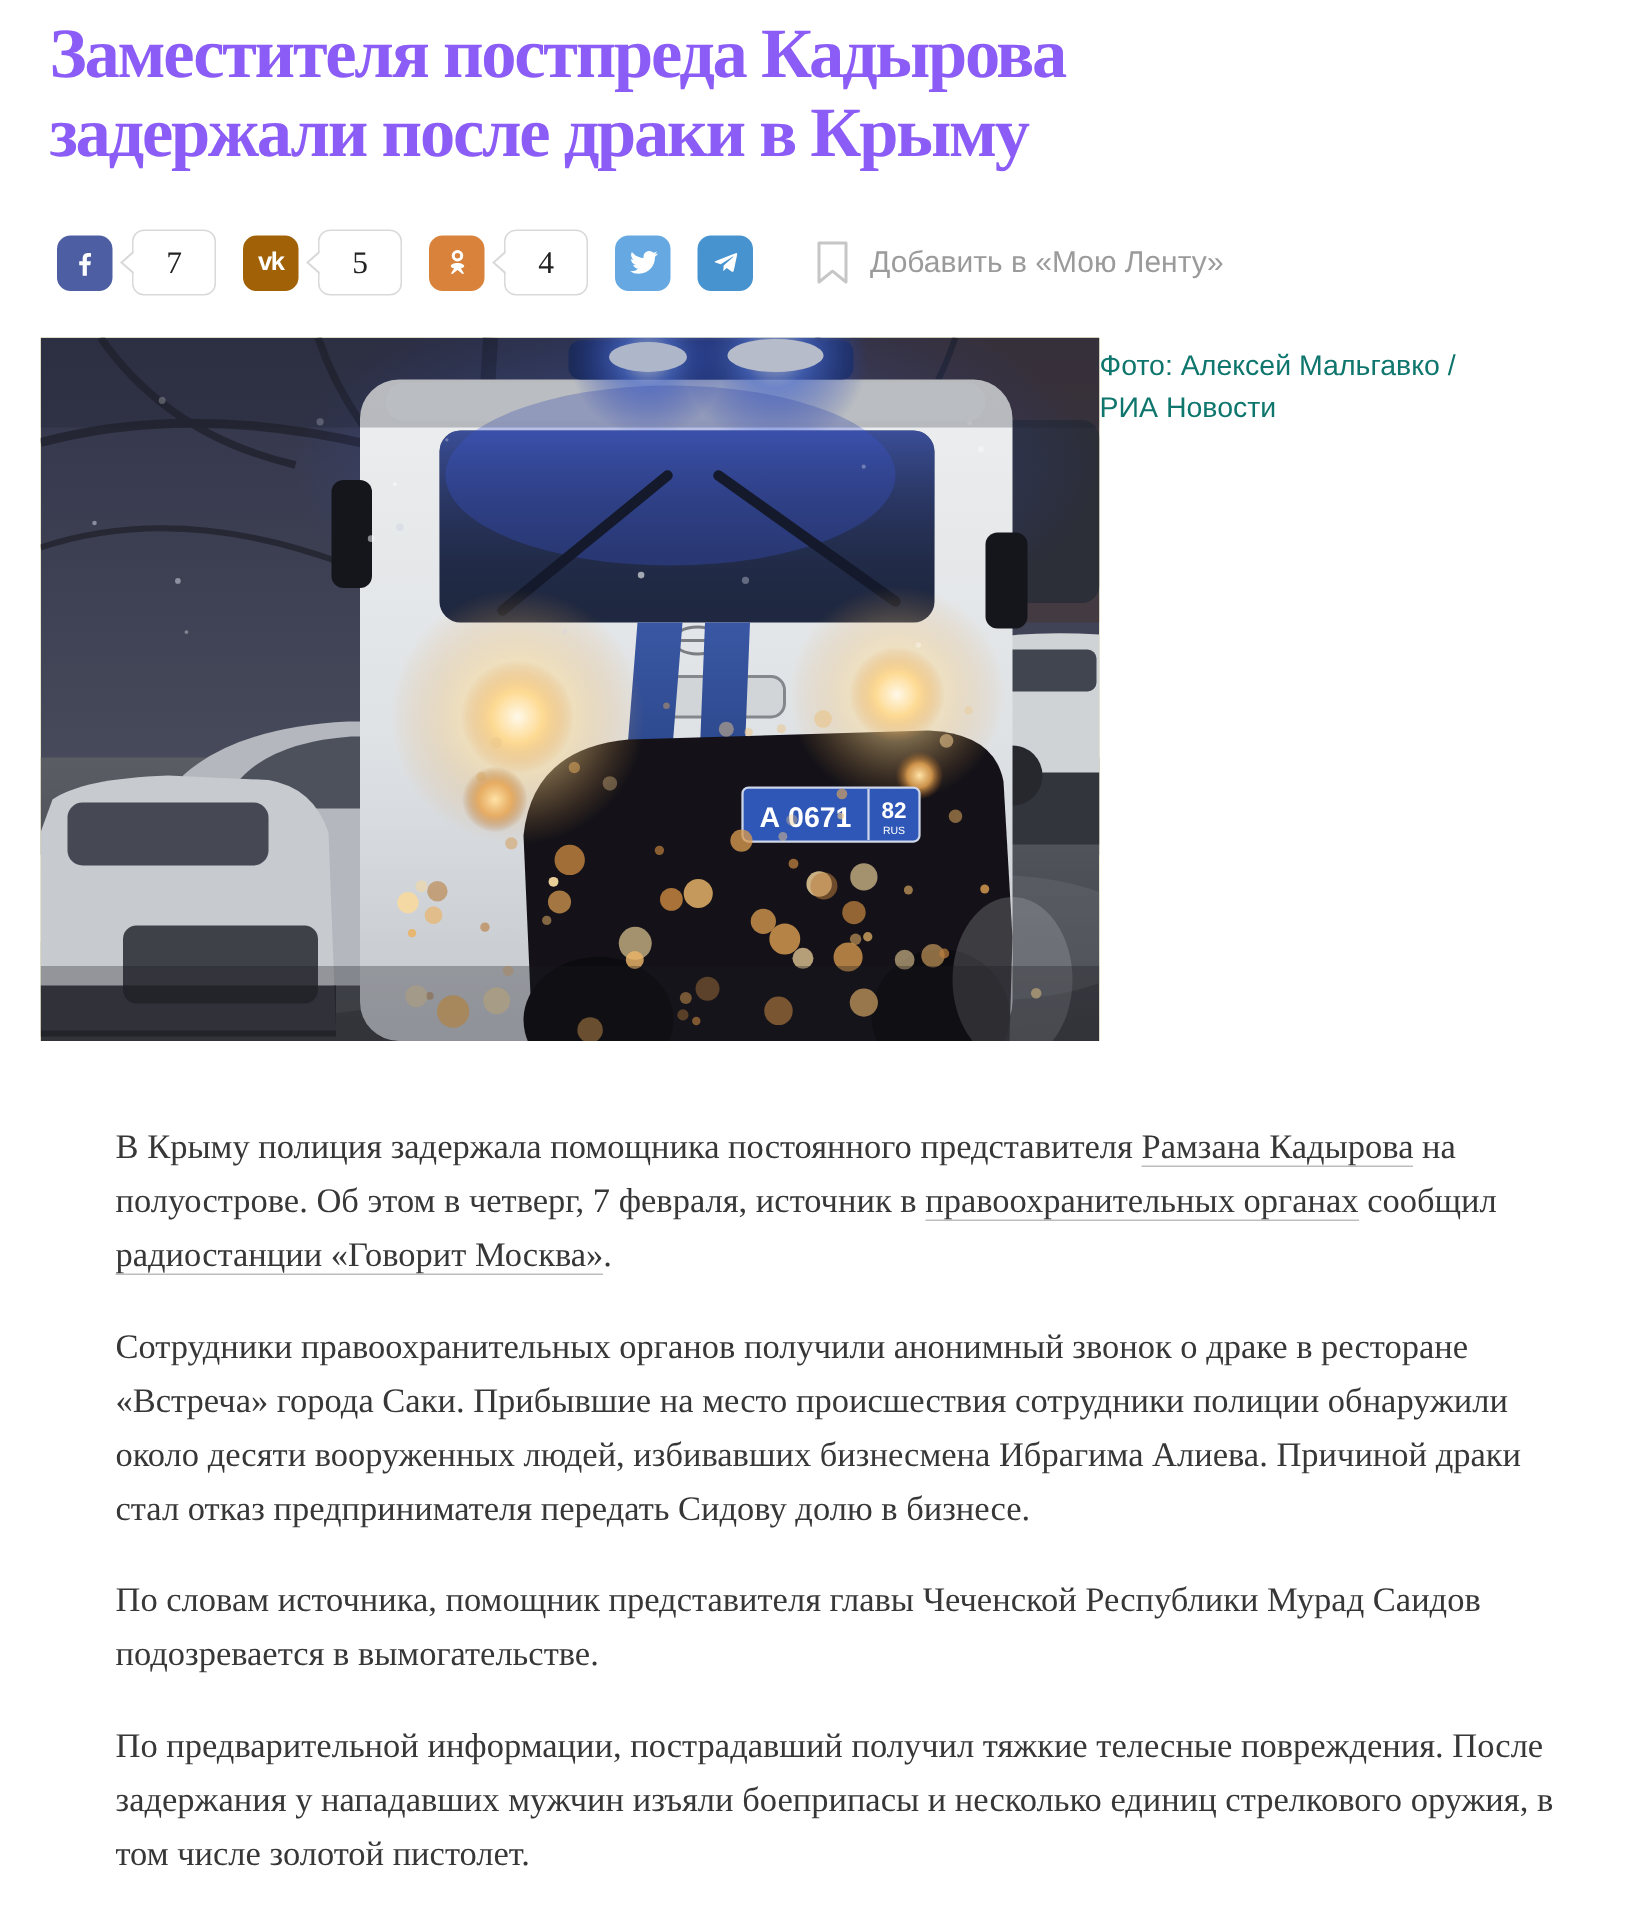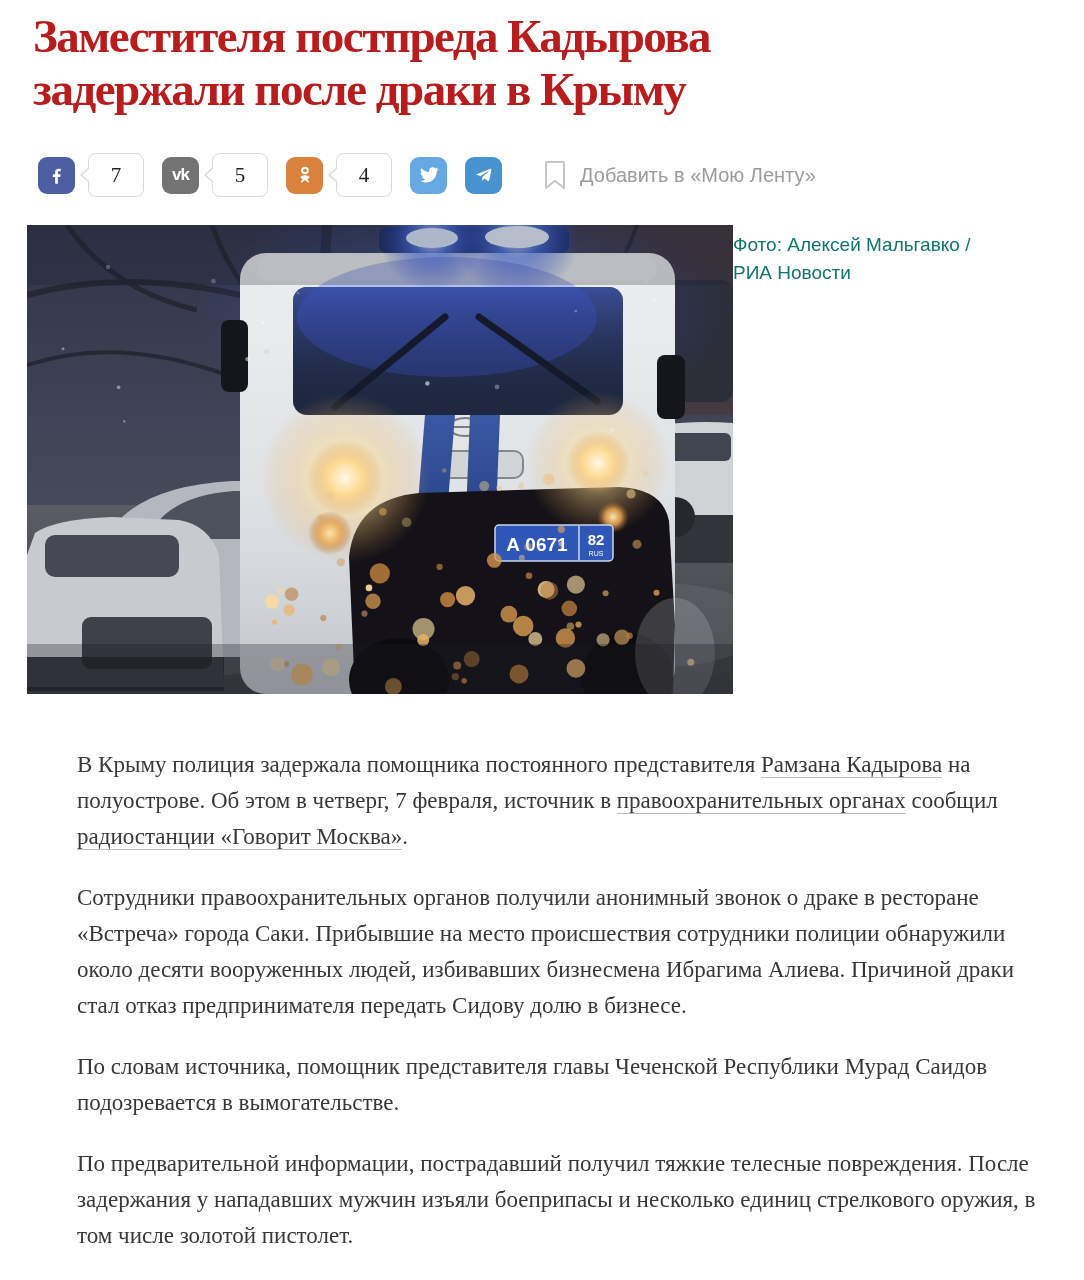--- a/index.html
+++ b/index.html
@@ -13,21 +13,21 @@
 
   
   h1.headline {
     margin:10px 0 0;
     max-width:830px;
     font-family:"Liberation Serif", serif;
     font-weight:700;
     font-size:47px;
     line-height:53px;
     letter-spacing:-1.5px;
-    color:#b91c1c;
+    color:#8b5cf6;
   }
 
   
   .share-row {
     margin-top:36px;
     height:46px;
     display:flex;
     align-items:center;
   }
   .sbtn {
@@ -121,21 +121,21 @@
       <span>
         <svg width="21" height="21" viewBox="0 0 24 24">
             <path fill="#fff" d="M13.6 21.5v-7.9h2.65l.4-3.07h-3.05V8.57c0-.89.25-1.5 1.53-1.5h1.63V4.33c-.28-.04-1.25-.12-2.38-.12-2.35 0-3.96 1.43-3.96 4.07v2.25H7.77v3.07h2.65v7.9z"></path>
           </svg>
       </span>
     </button>
     <div class="count-bubble">
       <span>7</span>
     </div>
 
-    <button class="sbtn" style="background:#737373;">
+    <button class="sbtn" style="background:#a16207;">
       <span style="color:#fff;font-weight:bold;font-size:17px;font-family:'Liberation Sans',sans-serif;letter-spacing:-1px;">vk</span>
     </button>
     <div class="count-bubble">
       <span>5</span>
     </div>
 
     <button class="sbtn" style="background:#d9823b;">
       <span>
         <svg width="20" height="20" viewBox="0 0 24 24">
           <circle cx="12" cy="6.6" r="3.4" fill="none" stroke="#fff" stroke-width="2.4"></circle>

